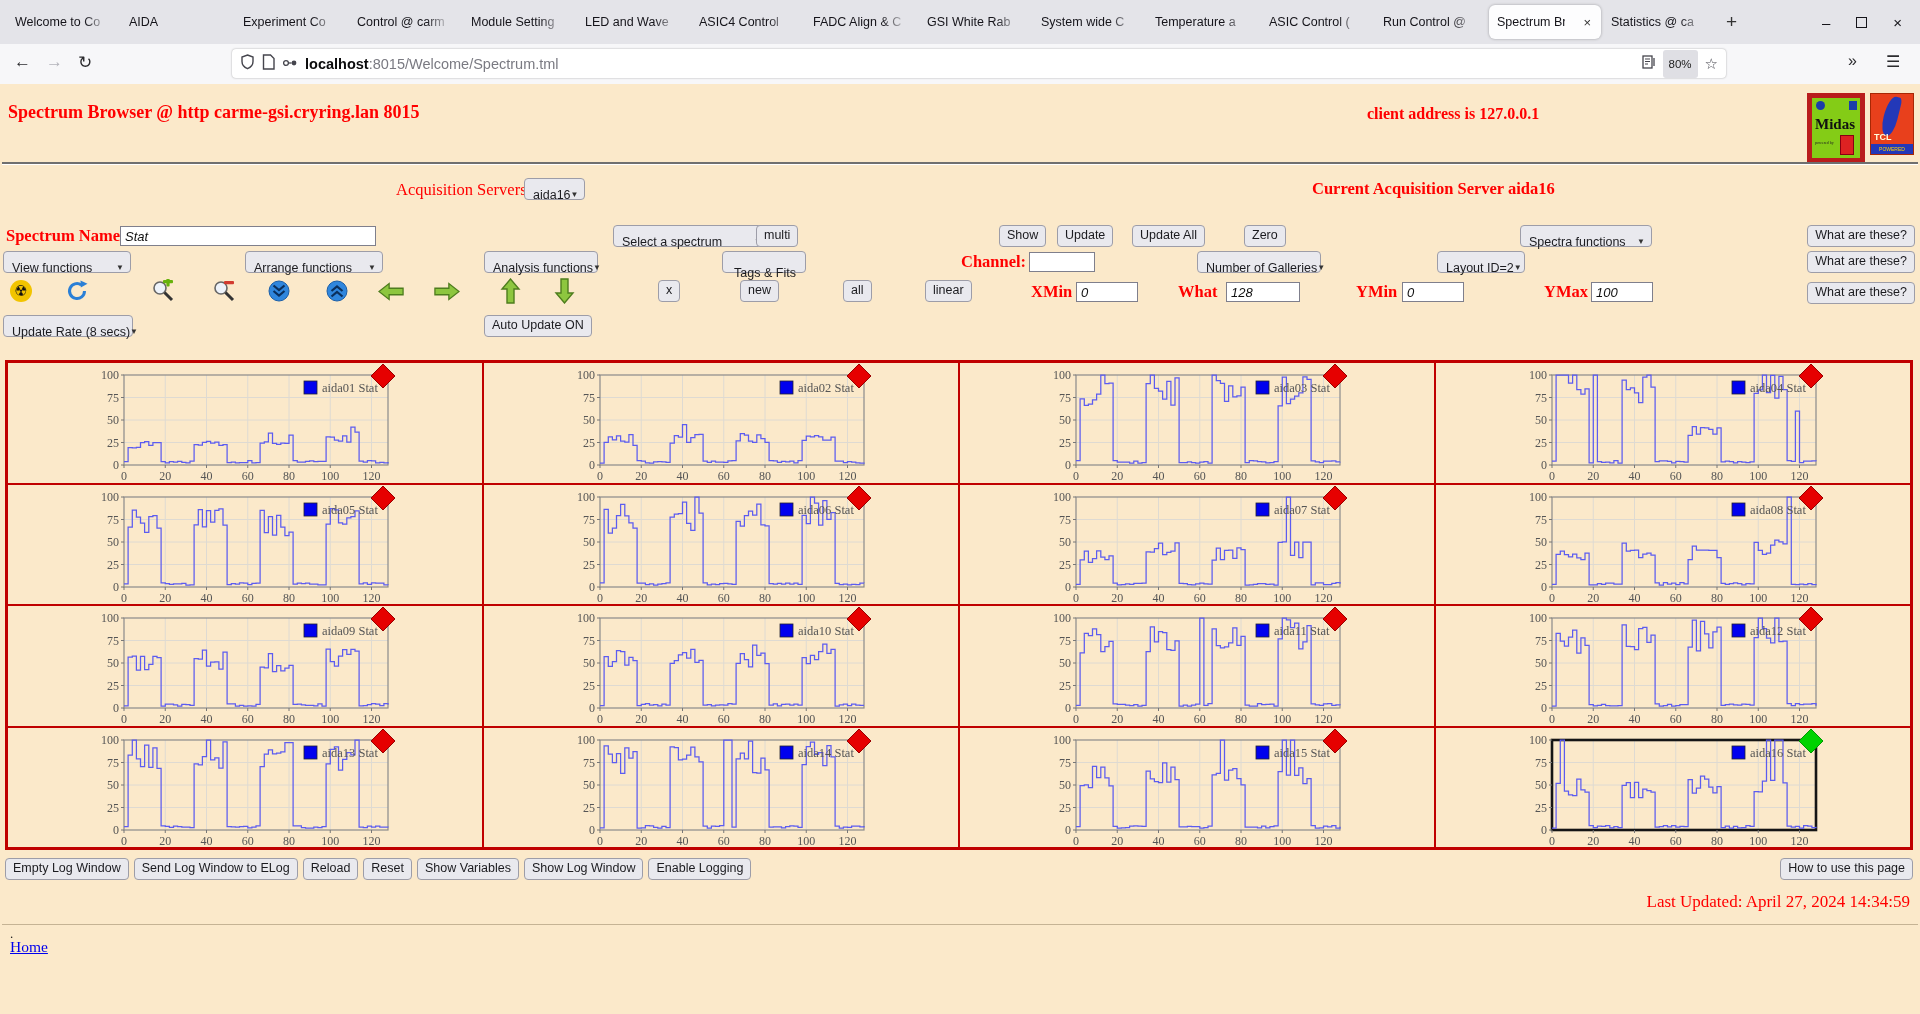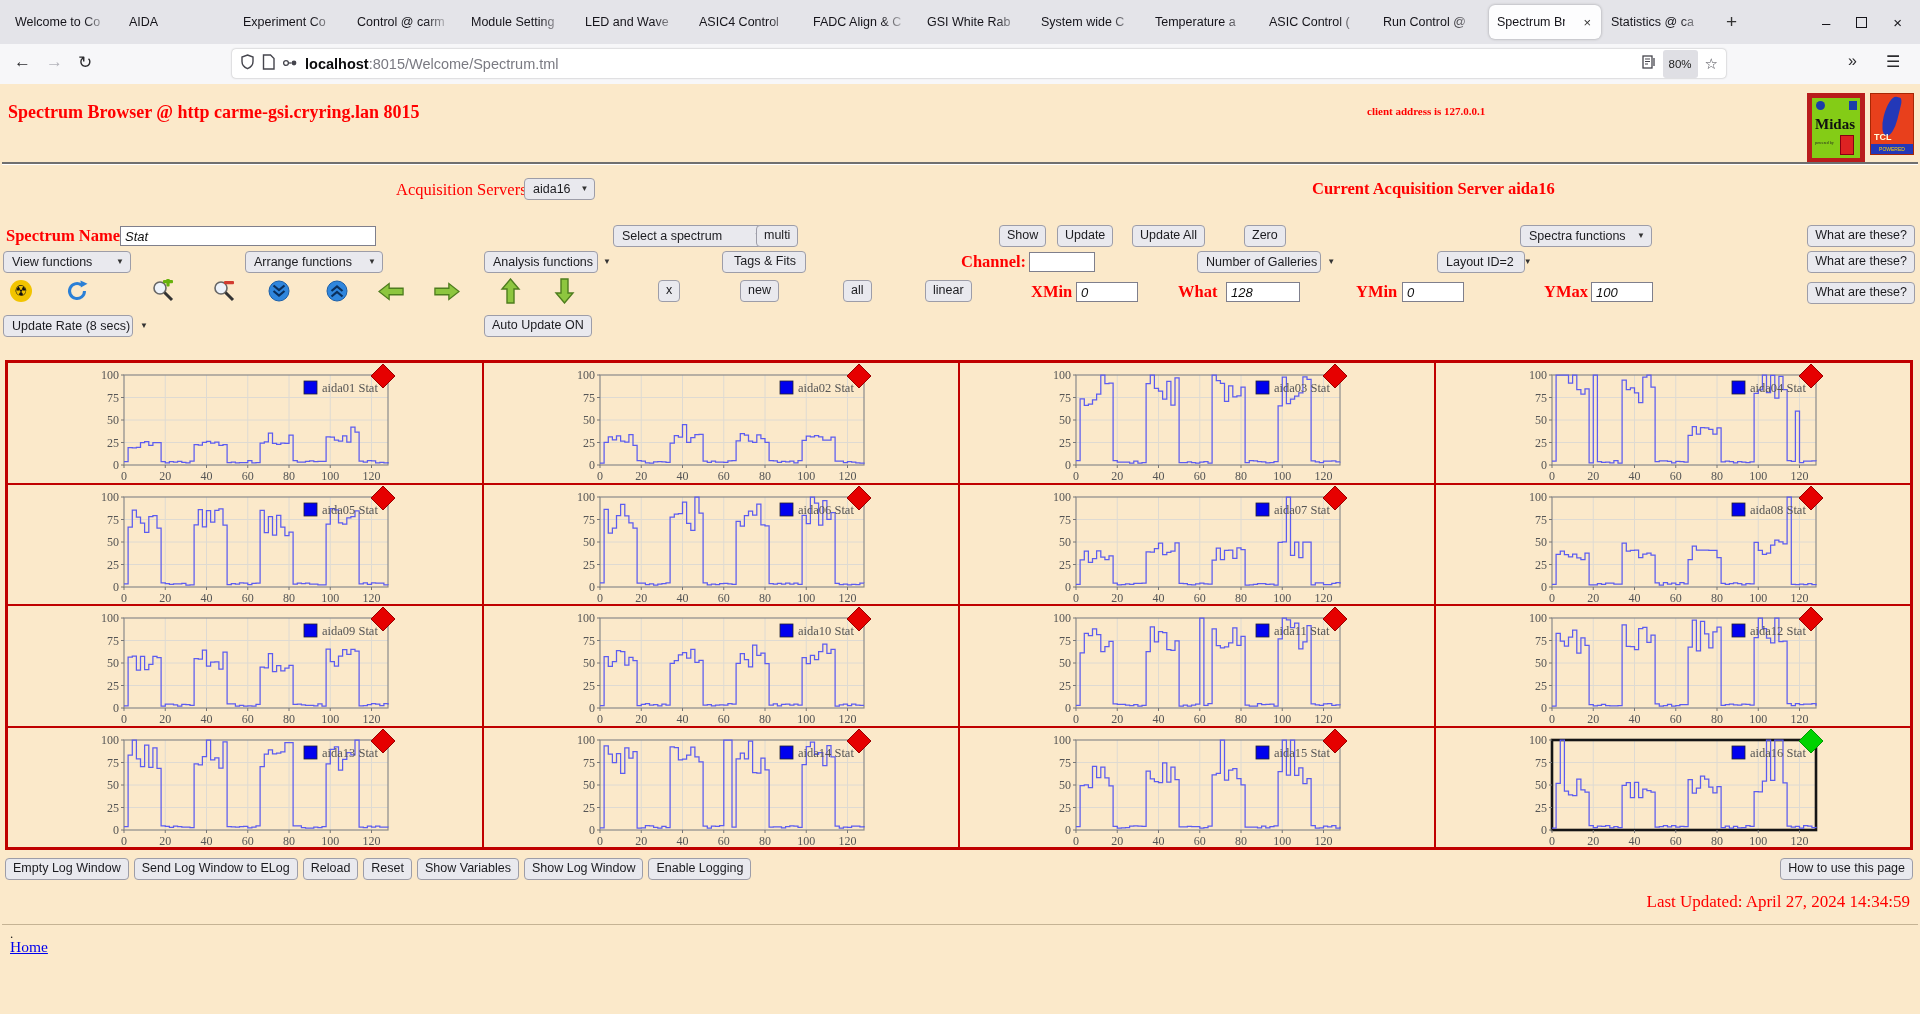--- a/index.html
+++ b/index.html
@@ -30,38 +30,38 @@
   .urltext .rest{color:#7a7a82;}
   .zoompill{background:#dfdfe4;border-radius:3px;font-size:11.5px;padding:8px 6px;color:#222;}
   .staric{font-size:15px;color:#4a4a52;}
   #nav-overflow{left:1848px;font-size:16px;} #nav-menu{left:1886px;font-size:16px;}
   
   .page{position:absolute;top:84px;left:0;right:0;bottom:0;background:var(--page-bg,#fbe9ca);}
   .abs{position:absolute;}
   .rlabel{font-family:"Liberation Serif",serif;color:var(--accent-red,#f00);font-size:16.5px;font-weight:bold;white-space:nowrap;}
   .rlabel.normal{font-weight:normal;}
   .title{left:8px;top:18px;font-size:18px;}
-  .client{left:1367px;top:21px;font-size:11px;}
+  .client{left:1367px;top:21px;font-size:16px;}
   .logos{right:6px;top:9px;display:flex;gap:5px;}
   .logo-midas{width:48px;height:60px;background:#84cc16;border:5px solid #b91c1c;position:relative;
       font-family:"Liberation Serif",serif;}
   .logo-midas .m{position:absolute;left:3px;top:18px;font-size:15px;font-weight:bold;color:#111;}
   .logo-midas .dotA{position:absolute;left:4px;top:3px;width:9px;height:9px;border-radius:50%;background:#1a3daa;}
   .logo-midas .dotB{position:absolute;right:3px;top:3px;width:8px;height:9px;background:#1a3daa;}
   .logo-midas .sub{position:absolute;left:3px;bottom:13px;font-size:4px;color:#222;}
   .logo-midas .fig{position:absolute;right:6px;bottom:3px;width:12px;height:18px;background:#d22;border:1px solid #801;}
   .logo-tcl{width:42px;height:60px;background:#e8401c;border:1px solid #a82705;position:relative;overflow:hidden;}
   .logo-tcl .feather{position:absolute;left:13px;top:2px;width:14px;height:40px;background:#2338b8;border-radius:60% 20% 50% 50%;transform:rotate(14deg);}
   .logo-tcl .t{position:absolute;left:3px;bottom:12px;font-size:9px;font-weight:bold;color:#ffd;font-family:"Liberation Sans",sans-serif;}
   .logo-tcl .strip{position:absolute;left:0;right:0;bottom:0;height:10px;background:#2338b8;color:#ffd400;font-size:5px;text-align:center;line-height:10px;}
   .hr1{left:2px;right:2px;top:78px;height:2px;background:#6f6f6f;border-bottom:1px solid #fff;}
   .hr2{left:2px;right:2px;top:840px;height:1px;background:#c5b394;}
   
-  .sel{display:inline-flex;align-items:center;justify-content:space-between;gap:10px;background:#e9e9ee;
-       border:1px solid #9d9da8;border-radius:4px;padding:2px 6px 3px 8px;font-size:12.5px;color:#1b1b1f;
+  .sel{display:inline-flex;align-items:center;justify-content:space-between;gap:0;background:#e9e9ee;
+       border:1px solid #9d9da8;border-radius:4px;padding:14px 6px 3px 8px;font-size:12.5px;color:#1b1b1f;
        box-sizing:border-box;white-space:nowrap;height:22px;}
   .sel .caret{font-size:8px;color:#333;}
   .btn{display:inline-block;background:#e9e9ee;border:1px solid #9d9da8;border-radius:4px;
        padding:2px 7px 3px 7px;font-size:12.5px;color:#1b1b1f;white-space:nowrap;box-sizing:border-box;height:22px;}
   .inp{background:#fff;border:1px solid #7f7f8c;height:20px;box-sizing:border-box;font-size:13px;
        font-family:"Liberation Sans",sans-serif;padding:4px 4px;color:#111;font-style:italic;}
   
   #acq-label{left:396px;top:96px;}
   #acq-select{left:524px;top:94px;}
   #acq-current{left:1312px;top:95px;}

